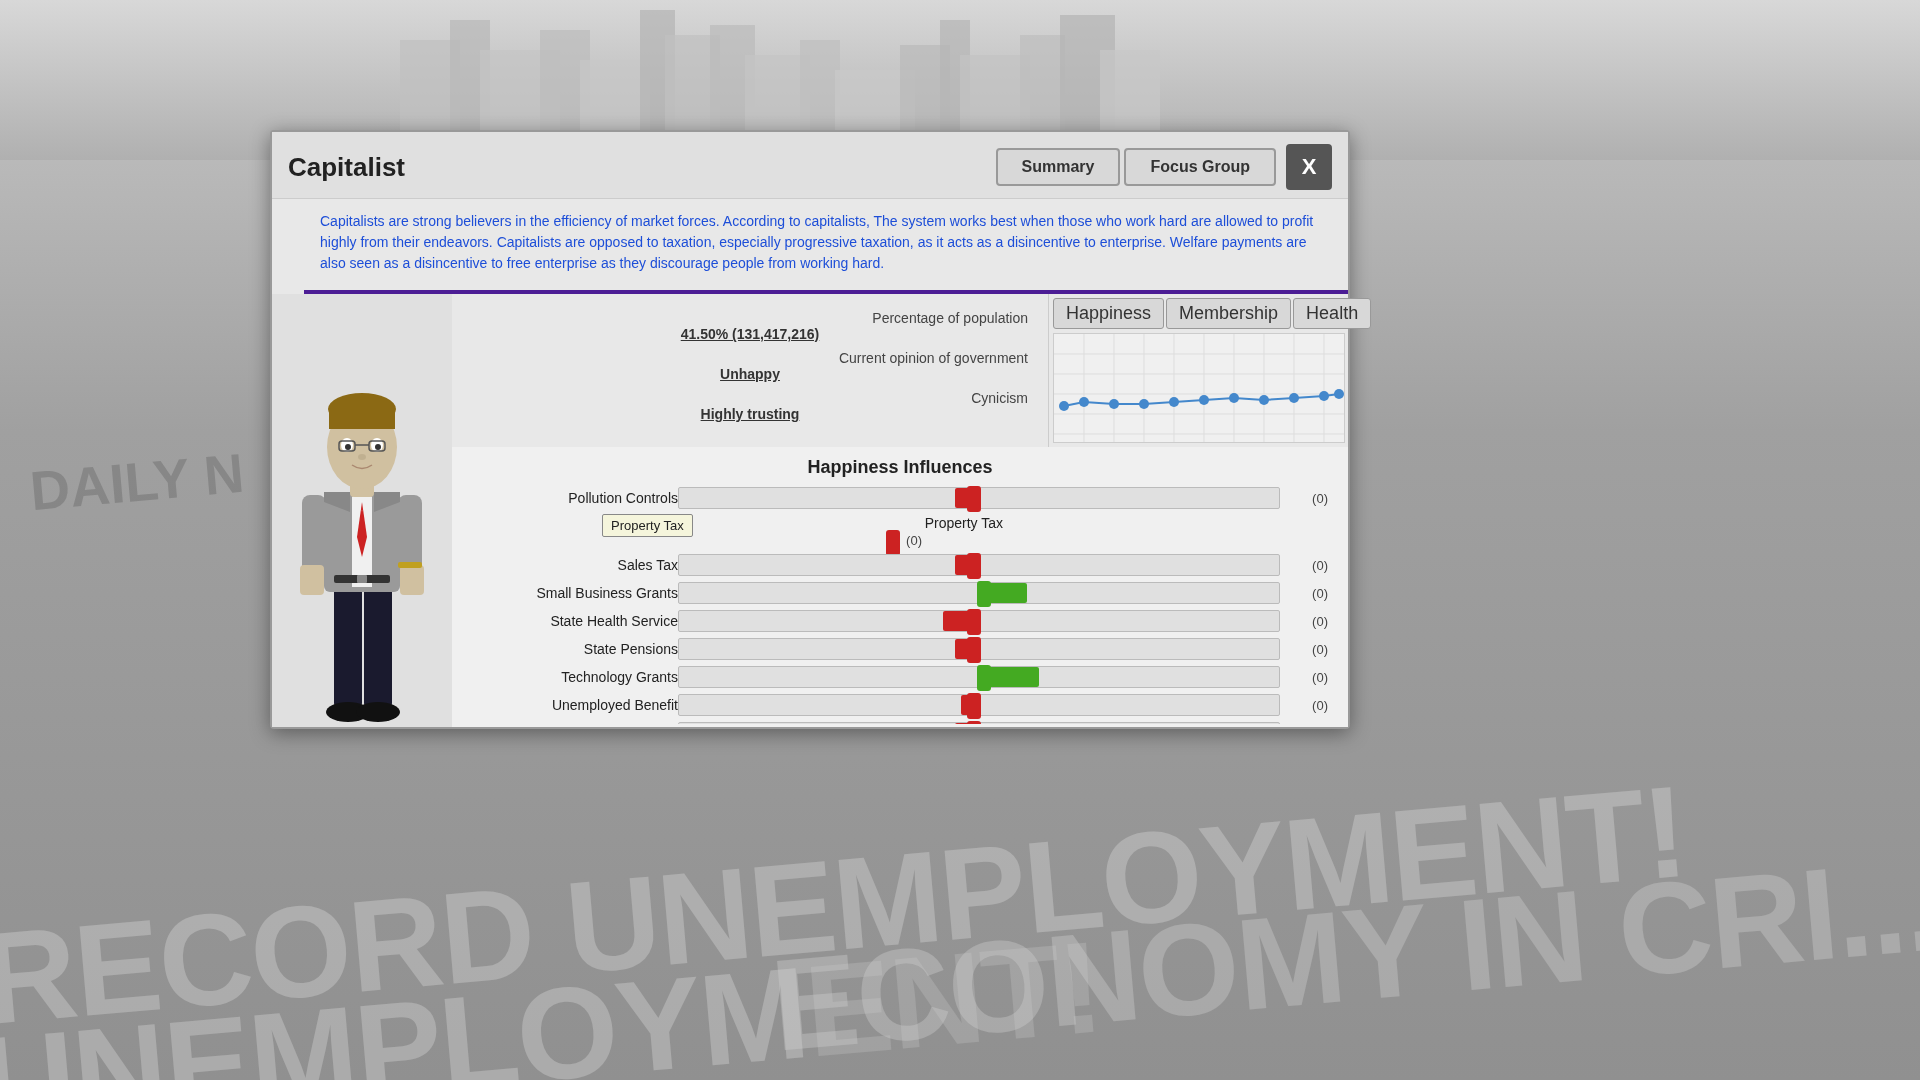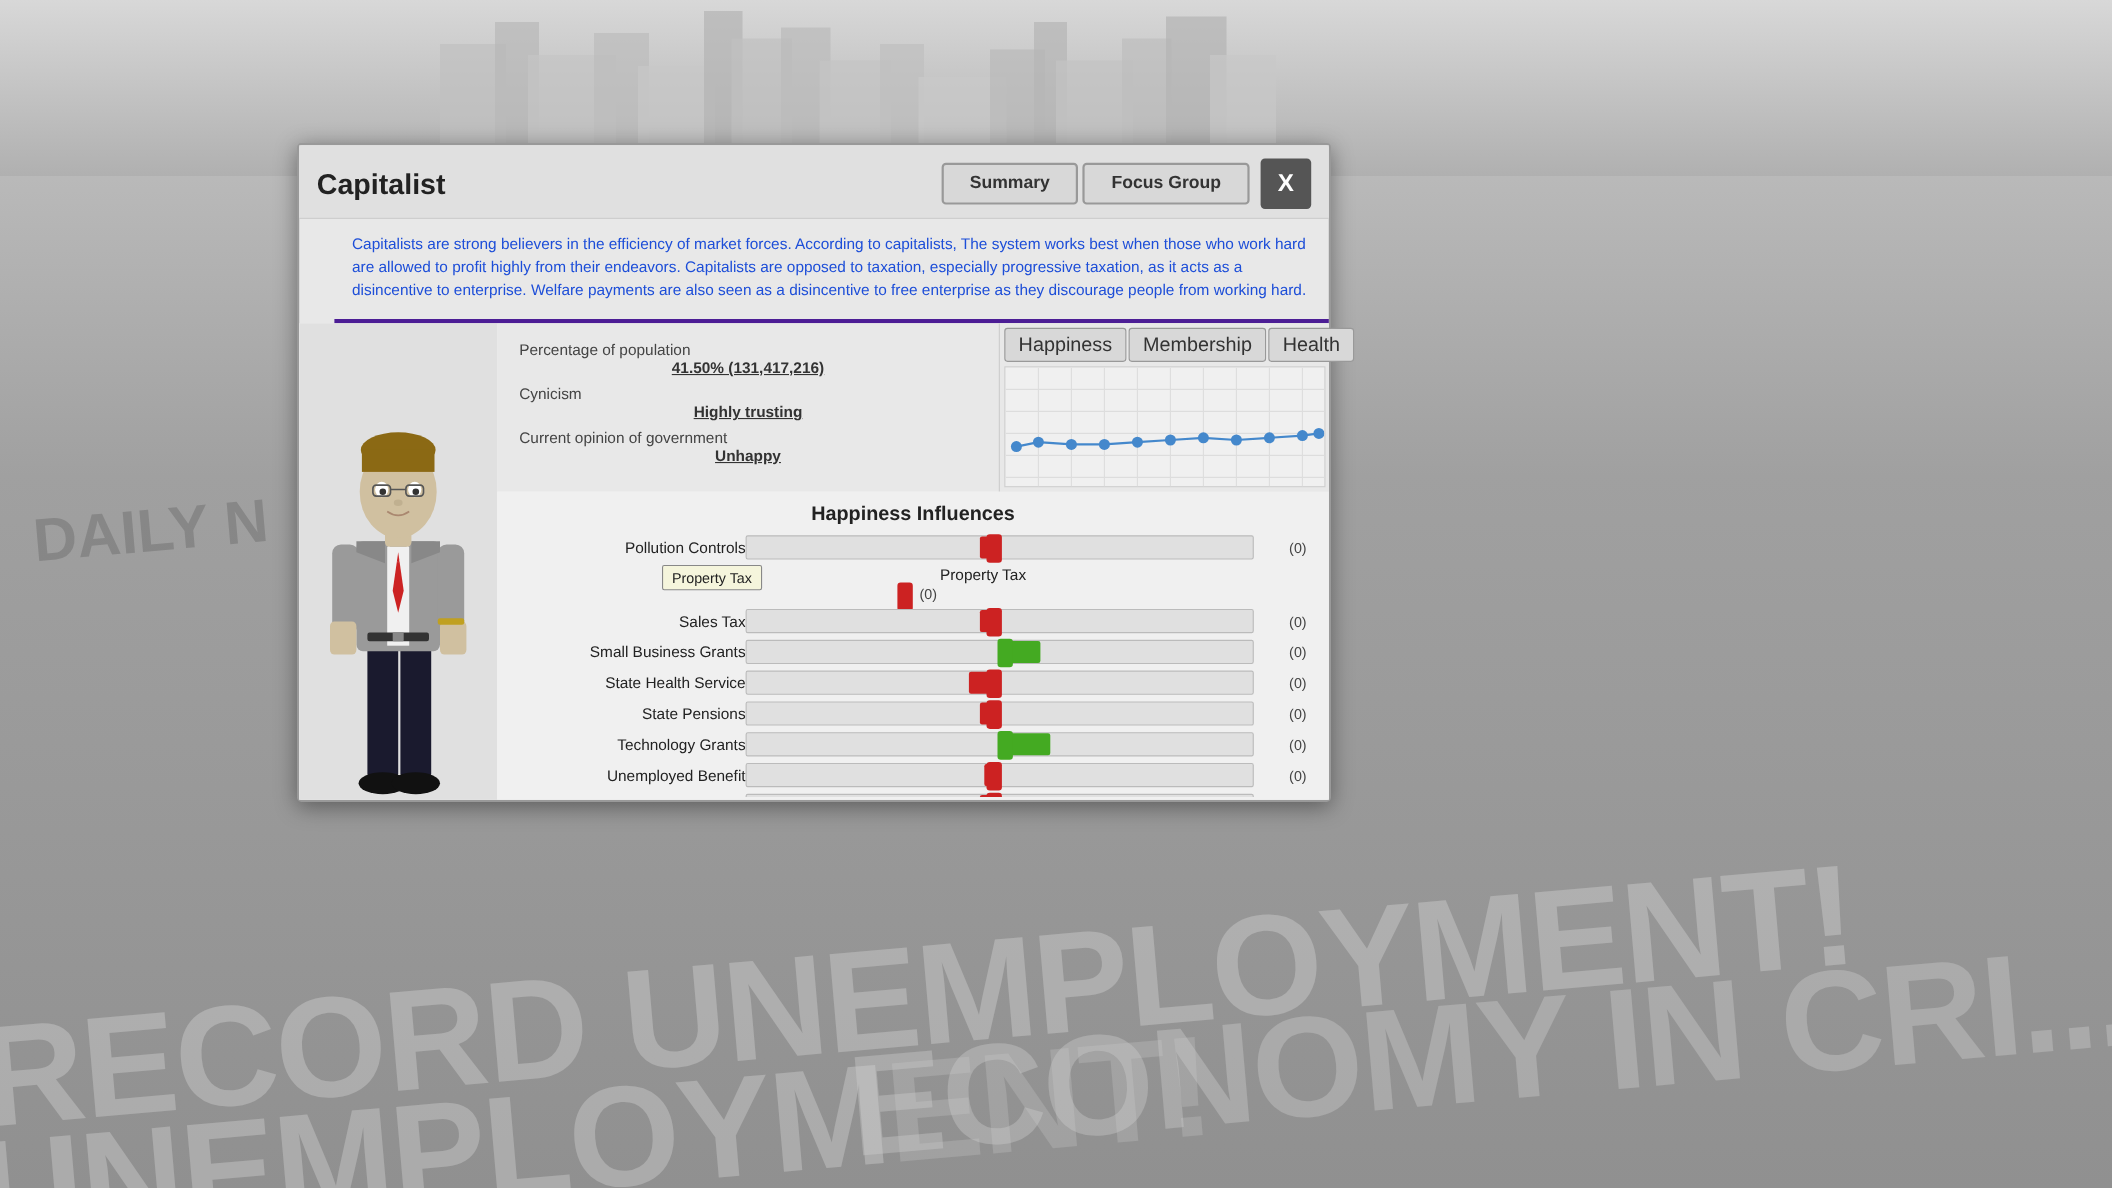--- a/index.html
+++ b/index.html
@@ -79,21 +79,21 @@
       height: 160px;
       background: linear-gradient(180deg, #d0d0d0 0%, #b8b8b8 100%);
       z-index: 2;
     }
 
     
     .dialog {
       position: absolute;
       top: 130px;
       left: 270px;
-      width: 940px;
+      width: 1080px;
       background: #e8e8e8;
       border: 2px solid #999;
       border-radius: 4px;
       z-index: 10;
       box-shadow: 0 4px 20px rgba(0,0,0,0.4);
     }
 
     
     .dialog-header {
       display: flex;
@@ -182,21 +182,21 @@
     .stats-info {
       flex: 1;
       padding: 16px 20px;
       display: flex;
       flex-direction: column;
       gap: 8px;
     }
     .stat-label {
       font-size: 14px;
       color: #444;
-      text-align: left;
+      text-align: right;
     }
     .stat-value {
       font-size: 14px;
       color: #333;
       text-align: center;
       font-weight: bold;
       text-decoration: underline;
     }
     .stat-row { text-align: center; }
 
@@ -441,26 +441,26 @@
 
     <div class="stats-area">
 
       <div class="stats-top">
         <div class="stats-info">
           <div class="stat-row">
             <div class="stat-label">Percentage of population</div>
             <div class="stat-value">41.50% (131,417,216)</div>
           </div>
           <div class="stat-row">
+            <div class="stat-label">Current opinion of government</div>
+            <div class="stat-value">Unhappy</div>
+          </div>
+          <div class="stat-row">
             <div class="stat-label">Cynicism</div>
             <div class="stat-value">Highly trusting</div>
-          </div>
-          <div class="stat-row">
-            <div class="stat-label">Current opinion of government</div>
-            <div class="stat-value">Unhappy</div>
           </div>
         </div>
 
         <div class="graph-area">
           <div class="graph-tabs">
             <button class="graph-tab">Happiness</button>
             <button class="graph-tab">Membership</button>
             <button class="graph-tab">Health</button>
           </div>
           <div class="graph-container">

